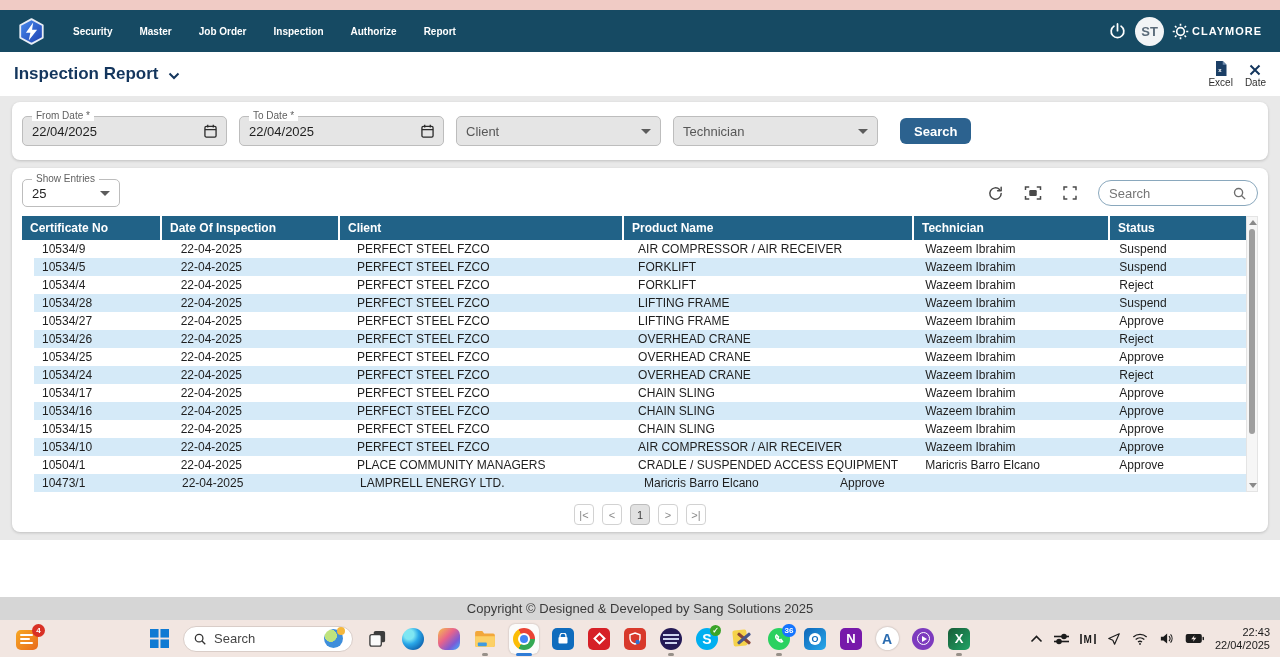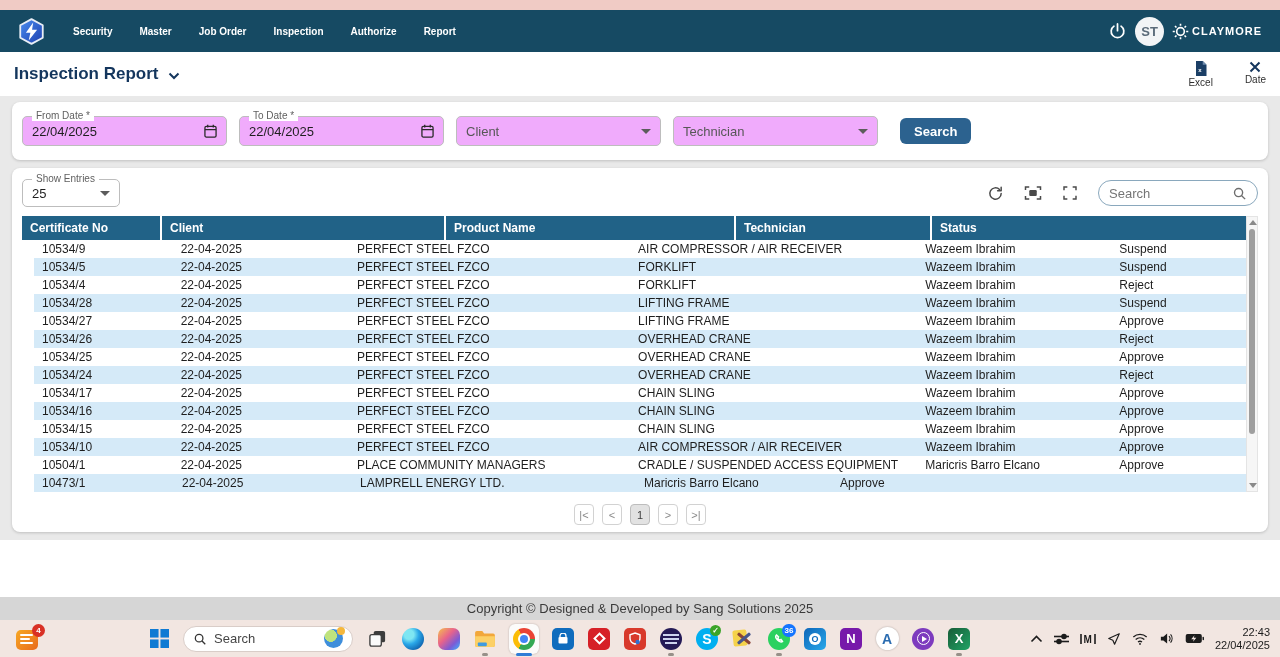--- a/index.html
+++ b/index.html
@@ -18,32 +18,32 @@
   .nav-right { margin-left:auto; display:flex; align-items:center; gap:8px; }
   .power-btn svg { display:block; }
   .avatar { width:29px; height:29px; border-radius:50%; background:#f2f4f6; color:#5b6b7a; font-size:13px; font-weight:bold; display:flex; align-items:center; justify-content:center; }
   .claymore { display:flex; align-items:center; gap:3px; color:#fff; }
   .claymore-text { font-size:11px; font-weight:bold; letter-spacing:1px; }
 
   
   .titlebar { height:44px; background:#fff; display:flex; align-items:center; padding:8px 14px; }
   .page-title { color:#14365d; font-size:17px; font-weight:bold; }
   .title-caret { margin-left:9px; margin-top:3px; }
-  .tb-actions { margin-left:auto; display:flex; gap:32px; align-items:flex-start; }
+  .tb-actions { margin-left:auto; display:flex; gap:12px; align-items:flex-end; }
   .tb-btn { display:flex; flex-direction:column; align-items:center; gap:1px; cursor:pointer; }
   .tb-btn .lbl { font-size:10px; color:#2f2f2f; }
 
   
   .content { height:444px; background:#e9e9e9; padding:6px 12px 0; }
 
   .card { background:#fff; border-radius:8px; box-shadow:0 1px 3px rgba(0,0,0,.18); }
 
   
   .filter-card { height:58px; display:flex; align-items:center; padding:0 10px; margin-bottom:8px; }
-  .field, .select { position:relative; width:205px; height:30px; border:1px solid #bdbdbd; border-radius:5px; background:#f0abfc; display:flex; align-items:center; padding:0 9px; margin-right:12px; }
+  .field, .select { position:relative; width:205px; height:30px; border:1px solid #bdbdbd; border-radius:5px; background:#e5e5e5; display:flex; align-items:center; padding:0 9px; margin-right:12px; }
   .flabel { position:absolute; top:-7px; left:9px; background:#fff; padding:0 4px; font-size:10px; color:#5f5f5f; white-space:nowrap; }
   .fvalue { font-size:13px; color:#1f1f1f; }
   .fph { font-size:13px; color:#575757; }
   .cal { margin-left:auto; }
   .dd-arrow { margin-left:auto; width:0; height:0; border-left:5px solid transparent; border-right:5px solid transparent; border-top:5px solid #5c5c5c; }
   .search-btn { margin-left:10px; background:var(--button,#2c628f); color:#fff; font-weight:bold; font-size:13px; border:none; border-radius:6px; height:26px; padding:0 14px; cursor:pointer; }
 
   
   .table-card { height:364px; padding:8px 10px; }
   .toolbar { height:40px; display:flex; align-items:flex-start; }
@@ -240,20 +240,21 @@
               <circle cx="10.5" cy="10.5" r="6.5"></circle>
                 <line x1="15.5" y1="15.5" x2="21" y2="21"></line>
             </svg>
           </div>
         </div>
       </div>
 
       <div class="table-wrap">
         <div class="thead">
           <div class="th c0">Certificate No</div>
+          <div class="th c1">Date Of Inspection</div>
           <div class="th c2">Client</div>
           <div class="th c3">Product Name</div>
           <div class="th c4">Technician</div>
           <div class="th c5">Status</div>
         </div>
         <div class="tbody">
             <div class="tr">
               <div class="td c0">10534/9</div>
               <div class="td c1">22-04-2025</div>
               <div class="td c2">PERFECT STEEL FZCO</div>

